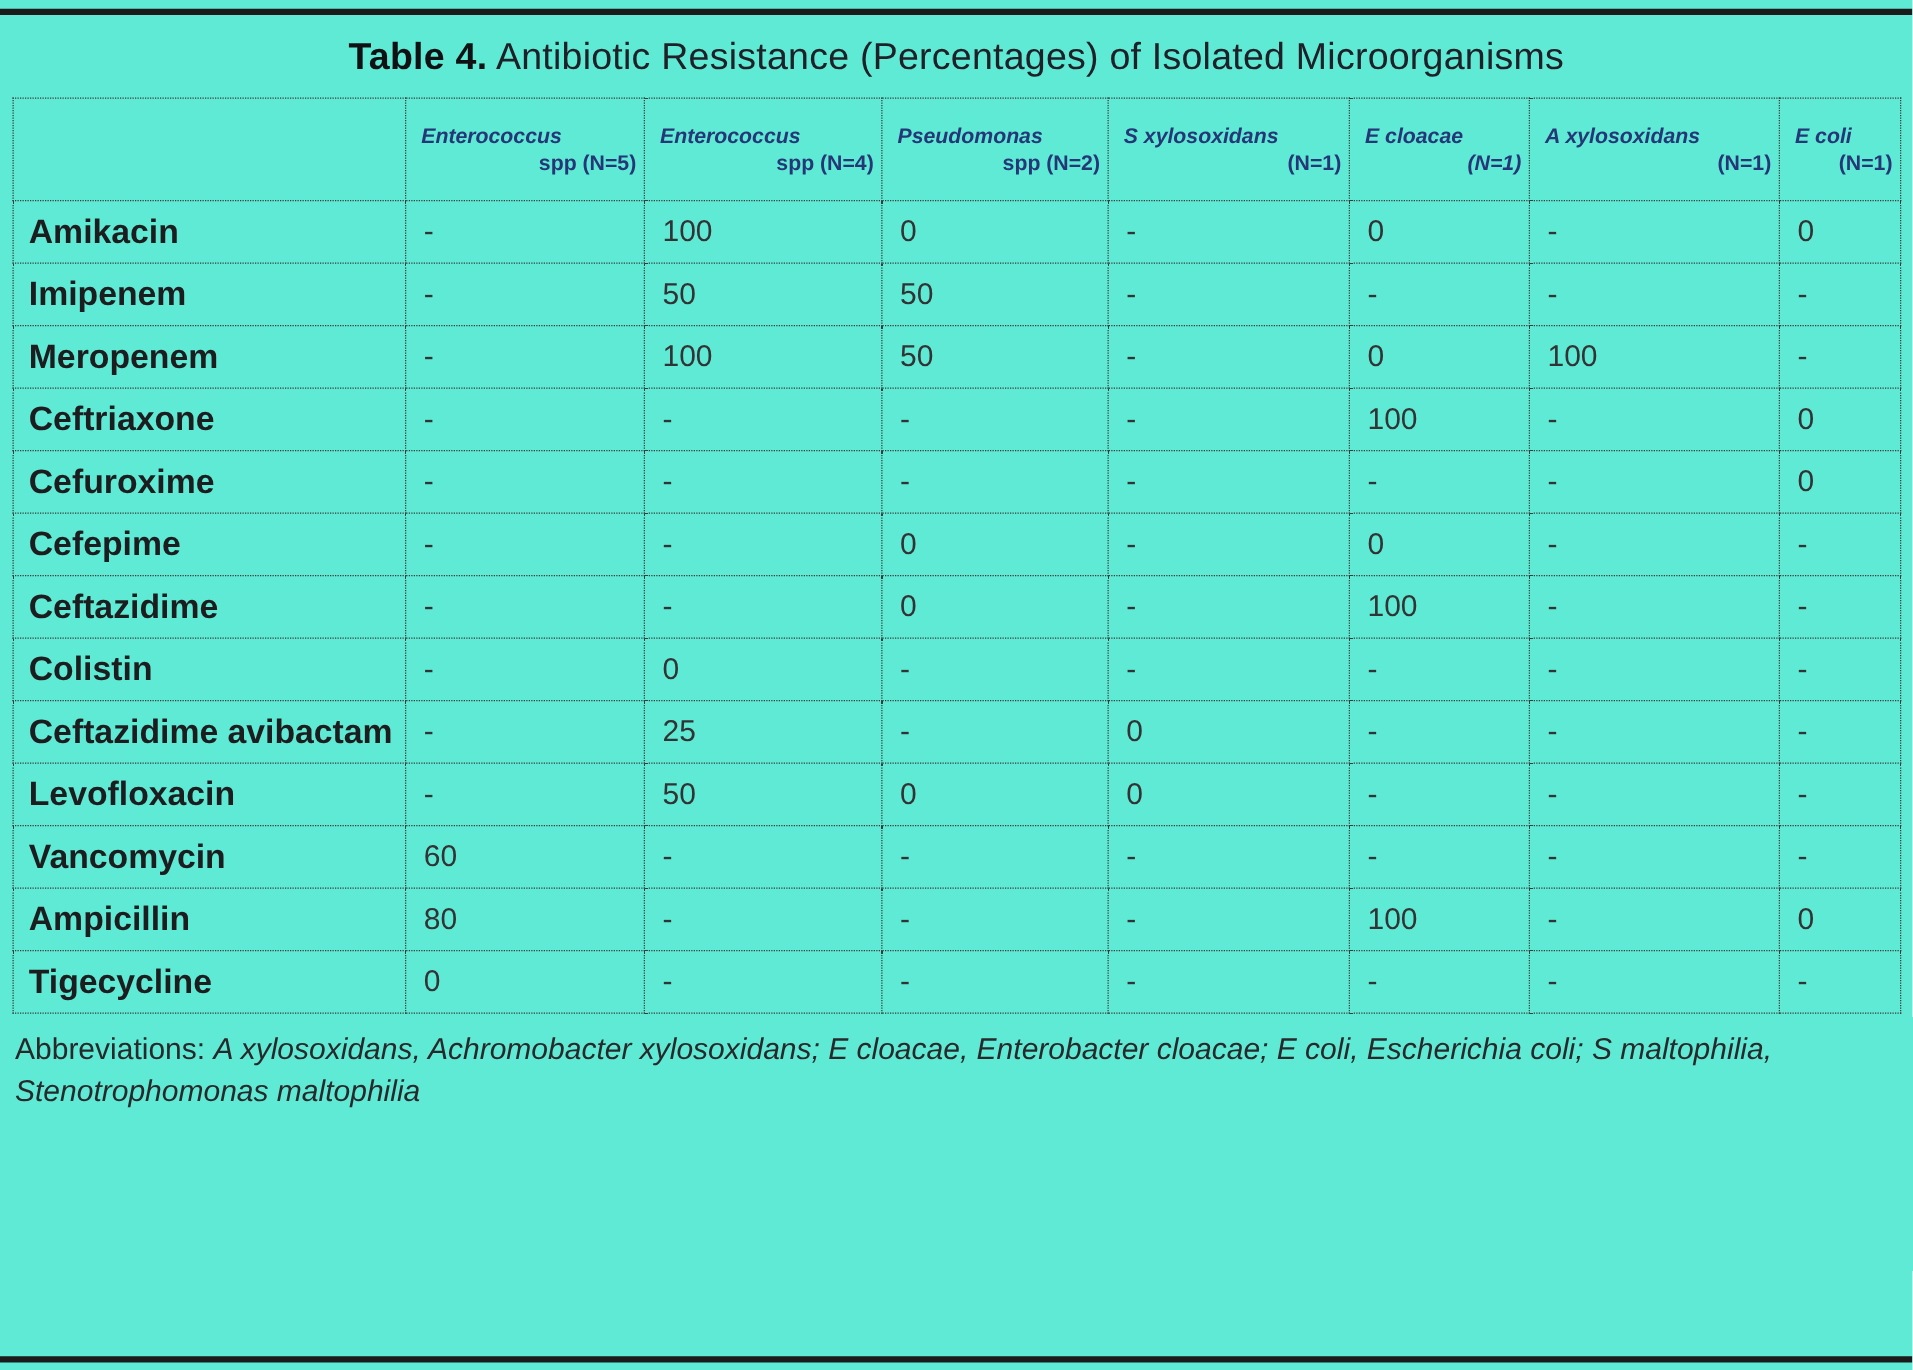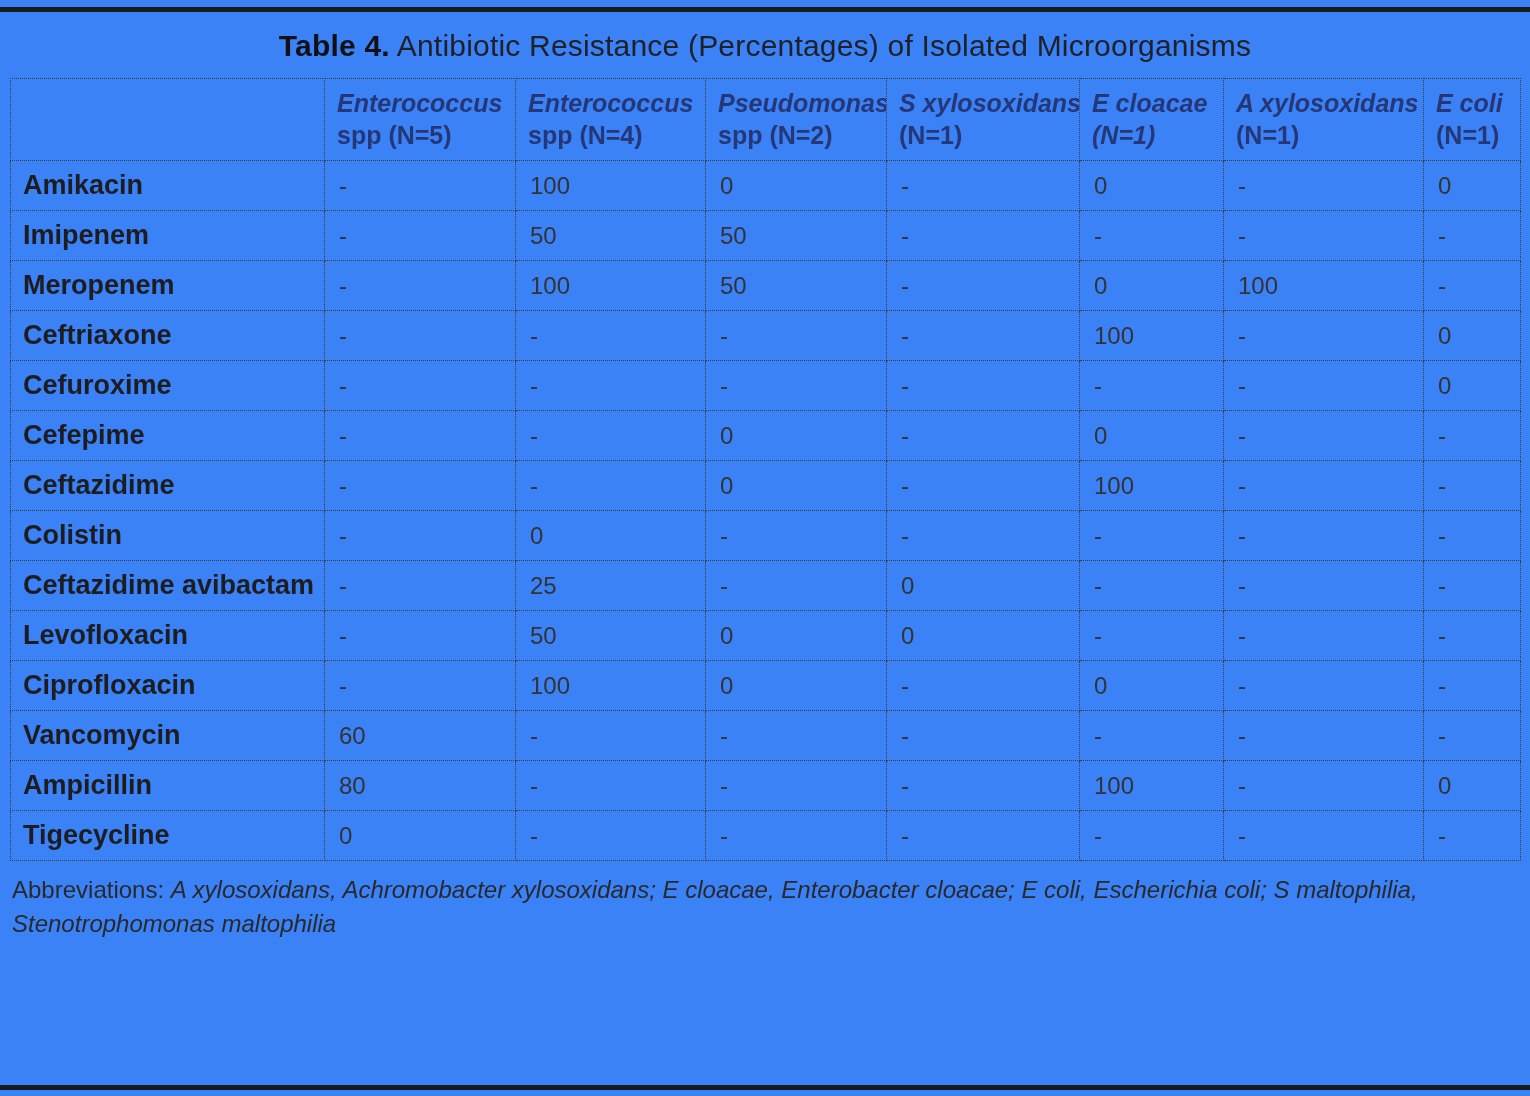--- a/index.html
+++ b/index.html
@@ -7,21 +7,21 @@
     padding: 0;
     background: #ffffff;
     width: 1530px;
     font-family: "Liberation Sans", sans-serif;
     color: #2a2a2a;
   }
   .page {
     width: 1530px;
     height: 1096px;
     position: relative;
-    background: #3b82f6;
+    background: #5eead4;
     overflow: hidden;
   }
   .rule {
     background: #1b1b1b;
     height: 5px;
     width: 1530px;
   }
   .rule.top { margin-top: 7px; }
   .rule.bottom { position: absolute; left: 0; top: 1085px; }
 
@@ -43,27 +43,27 @@
   table.resistance th, table.resistance td {
     border: 1px dotted #3b3b3b;
     vertical-align: middle;
     text-align: left;
     overflow: hidden;
     white-space: nowrap;
   }
   th.colhead {
     height: 73px;
     color: #253776;
-    font-size: 25px;
+    font-size: 17px;
     font-weight: bold;
     padding: 4px 6px 4px 12px;
     line-height: 1.25;
   }
   th.colhead .genus { font-style: italic; }
-  th.colhead .count { font-style: normal; }
+  th.colhead .count { font-style: normal; text-align: right; }
   th.colhead .count.italic { font-style: italic; }
   td.row-label {
     height: 45px;
     font-weight: bold;
     color: #1d1d1f;
     font-size: 27px;
     padding: 2px 6px 2px 12px;
   }
   td.cell-value {
     font-size: 24px;
@@ -230,30 +230,20 @@
           <td class="row-label">Levofloxacin</td>
           <td class="cell-value">-</td>
           <td class="cell-value">50</td>
           <td class="cell-value">0</td>
           <td class="cell-value">0</td>
           <td class="cell-value">-</td>
           <td class="cell-value">-</td>
           <td class="cell-value">-</td>
         </tr>
         <tr>
-          <td class="row-label">Ciprofloxacin</td>
-          <td class="cell-value">-</td>
-          <td class="cell-value">100</td>
-          <td class="cell-value">0</td>
-          <td class="cell-value">-</td>
-          <td class="cell-value">0</td>
-          <td class="cell-value">-</td>
-          <td class="cell-value">-</td>
-        </tr>
-        <tr>
           <td class="row-label">Vancomycin</td>
           <td class="cell-value">60</td>
           <td class="cell-value">-</td>
           <td class="cell-value">-</td>
           <td class="cell-value">-</td>
           <td class="cell-value">-</td>
           <td class="cell-value">-</td>
           <td class="cell-value">-</td>
         </tr>
         <tr>

